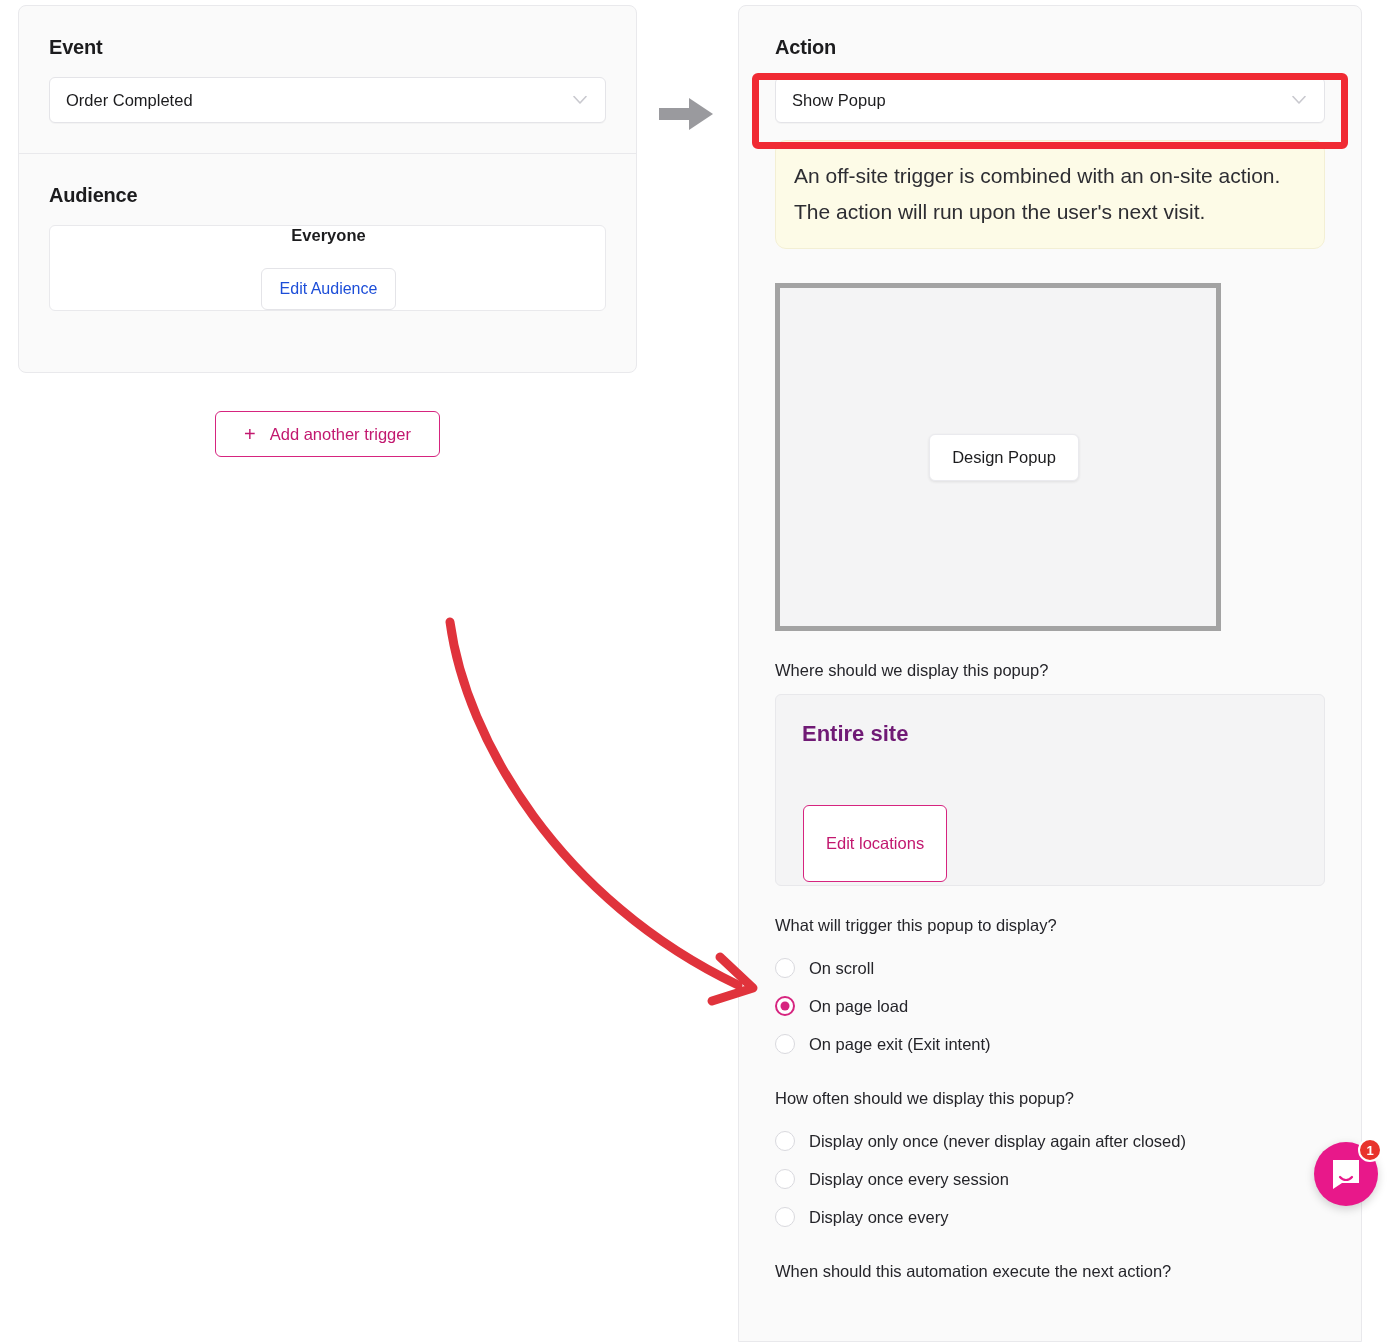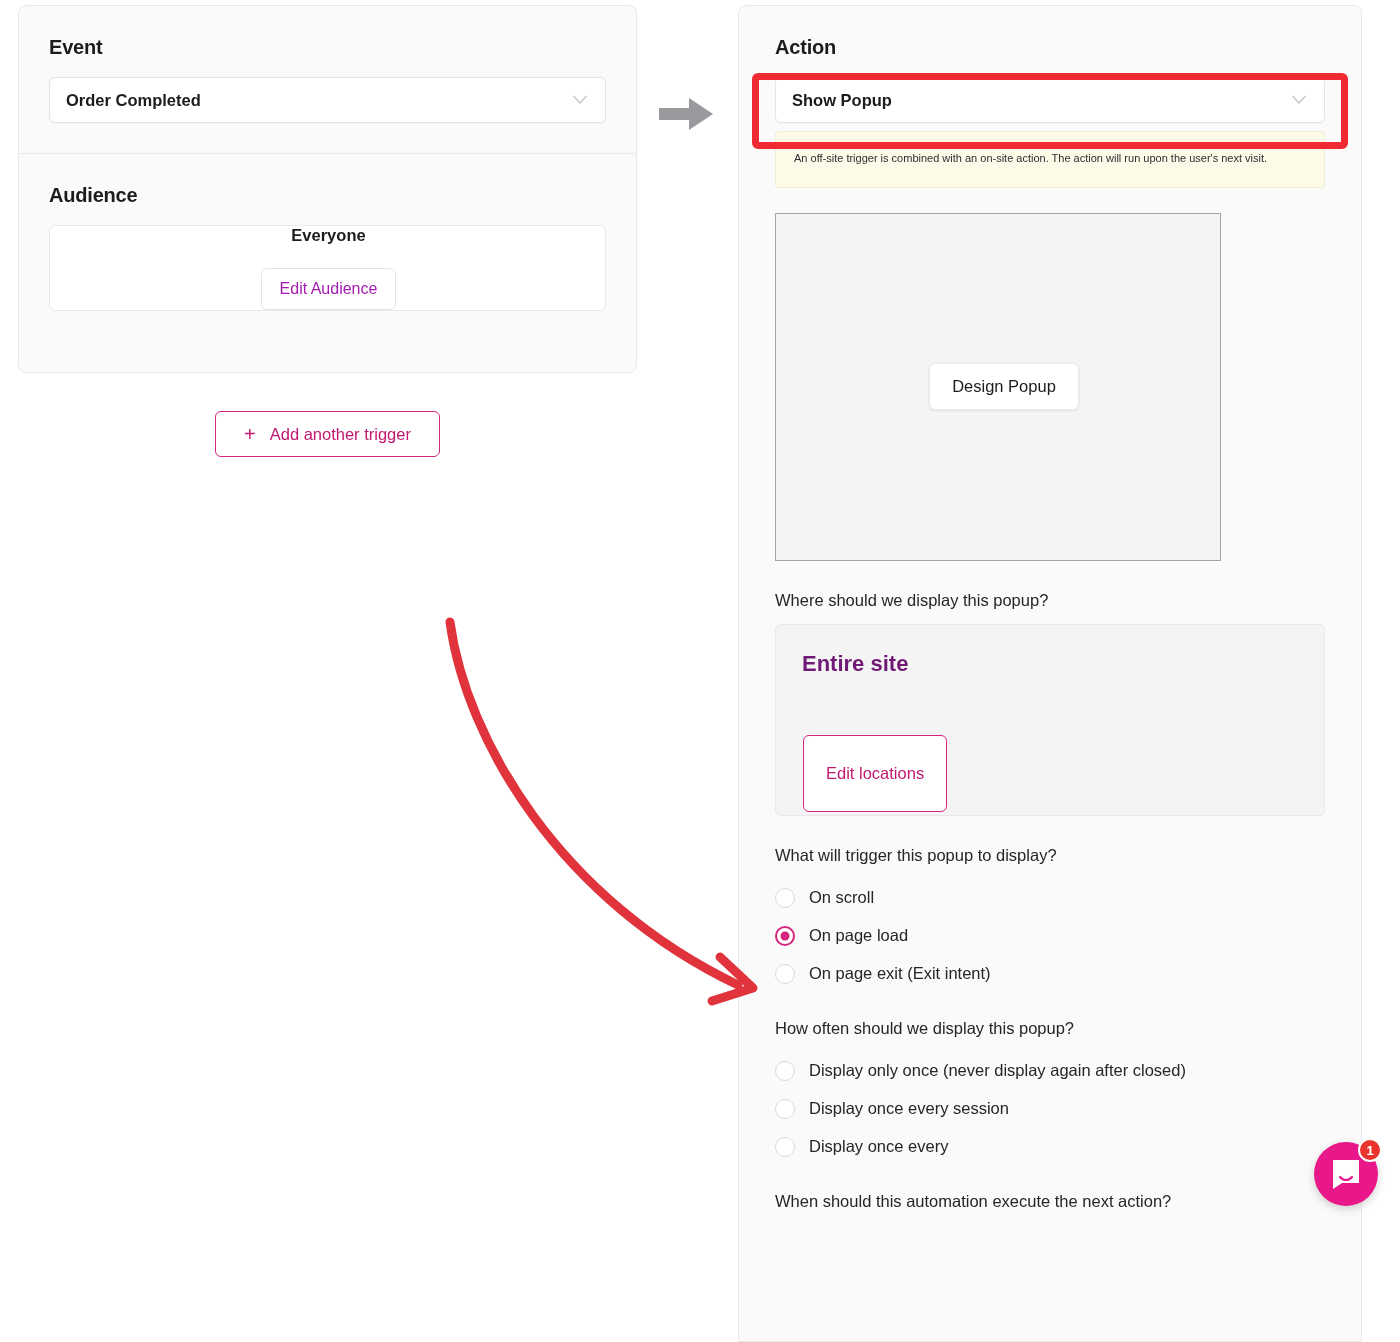--- a/index.html
+++ b/index.html
@@ -30,21 +30,21 @@
     position: relative;
     height: 46px;
     background: #ffffff;
     border: 1px solid #e4e4e8;
     border-radius: 6px;
     display: flex; align-items: center;
     padding: 0 16px;
     box-shadow: 0 1px 1px rgba(0,0,0,0.03);
   }
   .select-box .value {
-    font-size: 16.5px; font-weight: bold; color: #1c1c1e;
+    font-size: 16.5px; font-weight: normal; color: #1c1c1e;
   }
   .chev {
     position: absolute; right: 18px; top: 50%;
     transform: translateY(-50%);
     width: 14px; height: 9px;
   }
   .chev svg { display: block; }
 
   .audience-card {
     background: #ffffff;
@@ -54,21 +54,21 @@
     display: flex; align-items: center; justify-content: space-between;
     padding: 0 24px 0 26px;
     flex-direction: column;
   }
   .audience-name { font-size: 16.5px; font-weight: bold; color: #1c1c1e; }
   .btn-outline-gray {
     background: #ffffff;
     border: 1px solid #e4e4e8;
     border-radius: 6px;
     padding: 11px 18px;
-    font-size: 16px; color: #a21caf;
+    font-size: 16px; color: #1d4ed8;
     font-family: "Liberation Sans", sans-serif;
     cursor: pointer;
   }
 
   .add-trigger-wrap {
     position: absolute; left: 18px; top: 411px; width: 619px;
     display: flex; justify-content: center;
   }
   .btn-outline-pink {
     background: #ffffff;
@@ -106,34 +106,34 @@
   }
   .highlight-frame {
     position: absolute; left: 752px; top: 73px;
     width: 596px; height: 76px;
     border: 7px solid #f02a33;
     border-radius: 6px;
     pointer-events: none;
     z-index: 6;
   }
   .notice {
-    margin-top: 8px;
+    margin-top: 17px;
     background: #fdfbe7;
     border: 1px solid #f3efd4;
-    border-radius: 3px;
+    border-radius: 11px;
     padding: 17px 18px 19px 18px;
-    font-size: 11px;
+    font-size: 21px;
     line-height: 1.7;
     color: #2d2d32;
   }
   .design-canvas {
-    margin-top: 25px;
+    margin-top: 34px;
     width: 446px; height: 348px;
     background: #f4f4f5;
-    border: 1px solid #a3a3a3;
+    border: 5px solid #a3a3a3;
     display: flex; align-items: center; justify-content: center; padding-left: 12px;
   }
   .btn-design {
     background: #ffffff;
     border: 1px solid #eaeaee;
     border-radius: 6px;
     padding: 13px 22px;
     font-size: 16.5px; color: #1c1c1e;
     font-family: "Liberation Sans", sans-serif;
     box-shadow: 0 1px 3px rgba(0,0,0,0.09);

